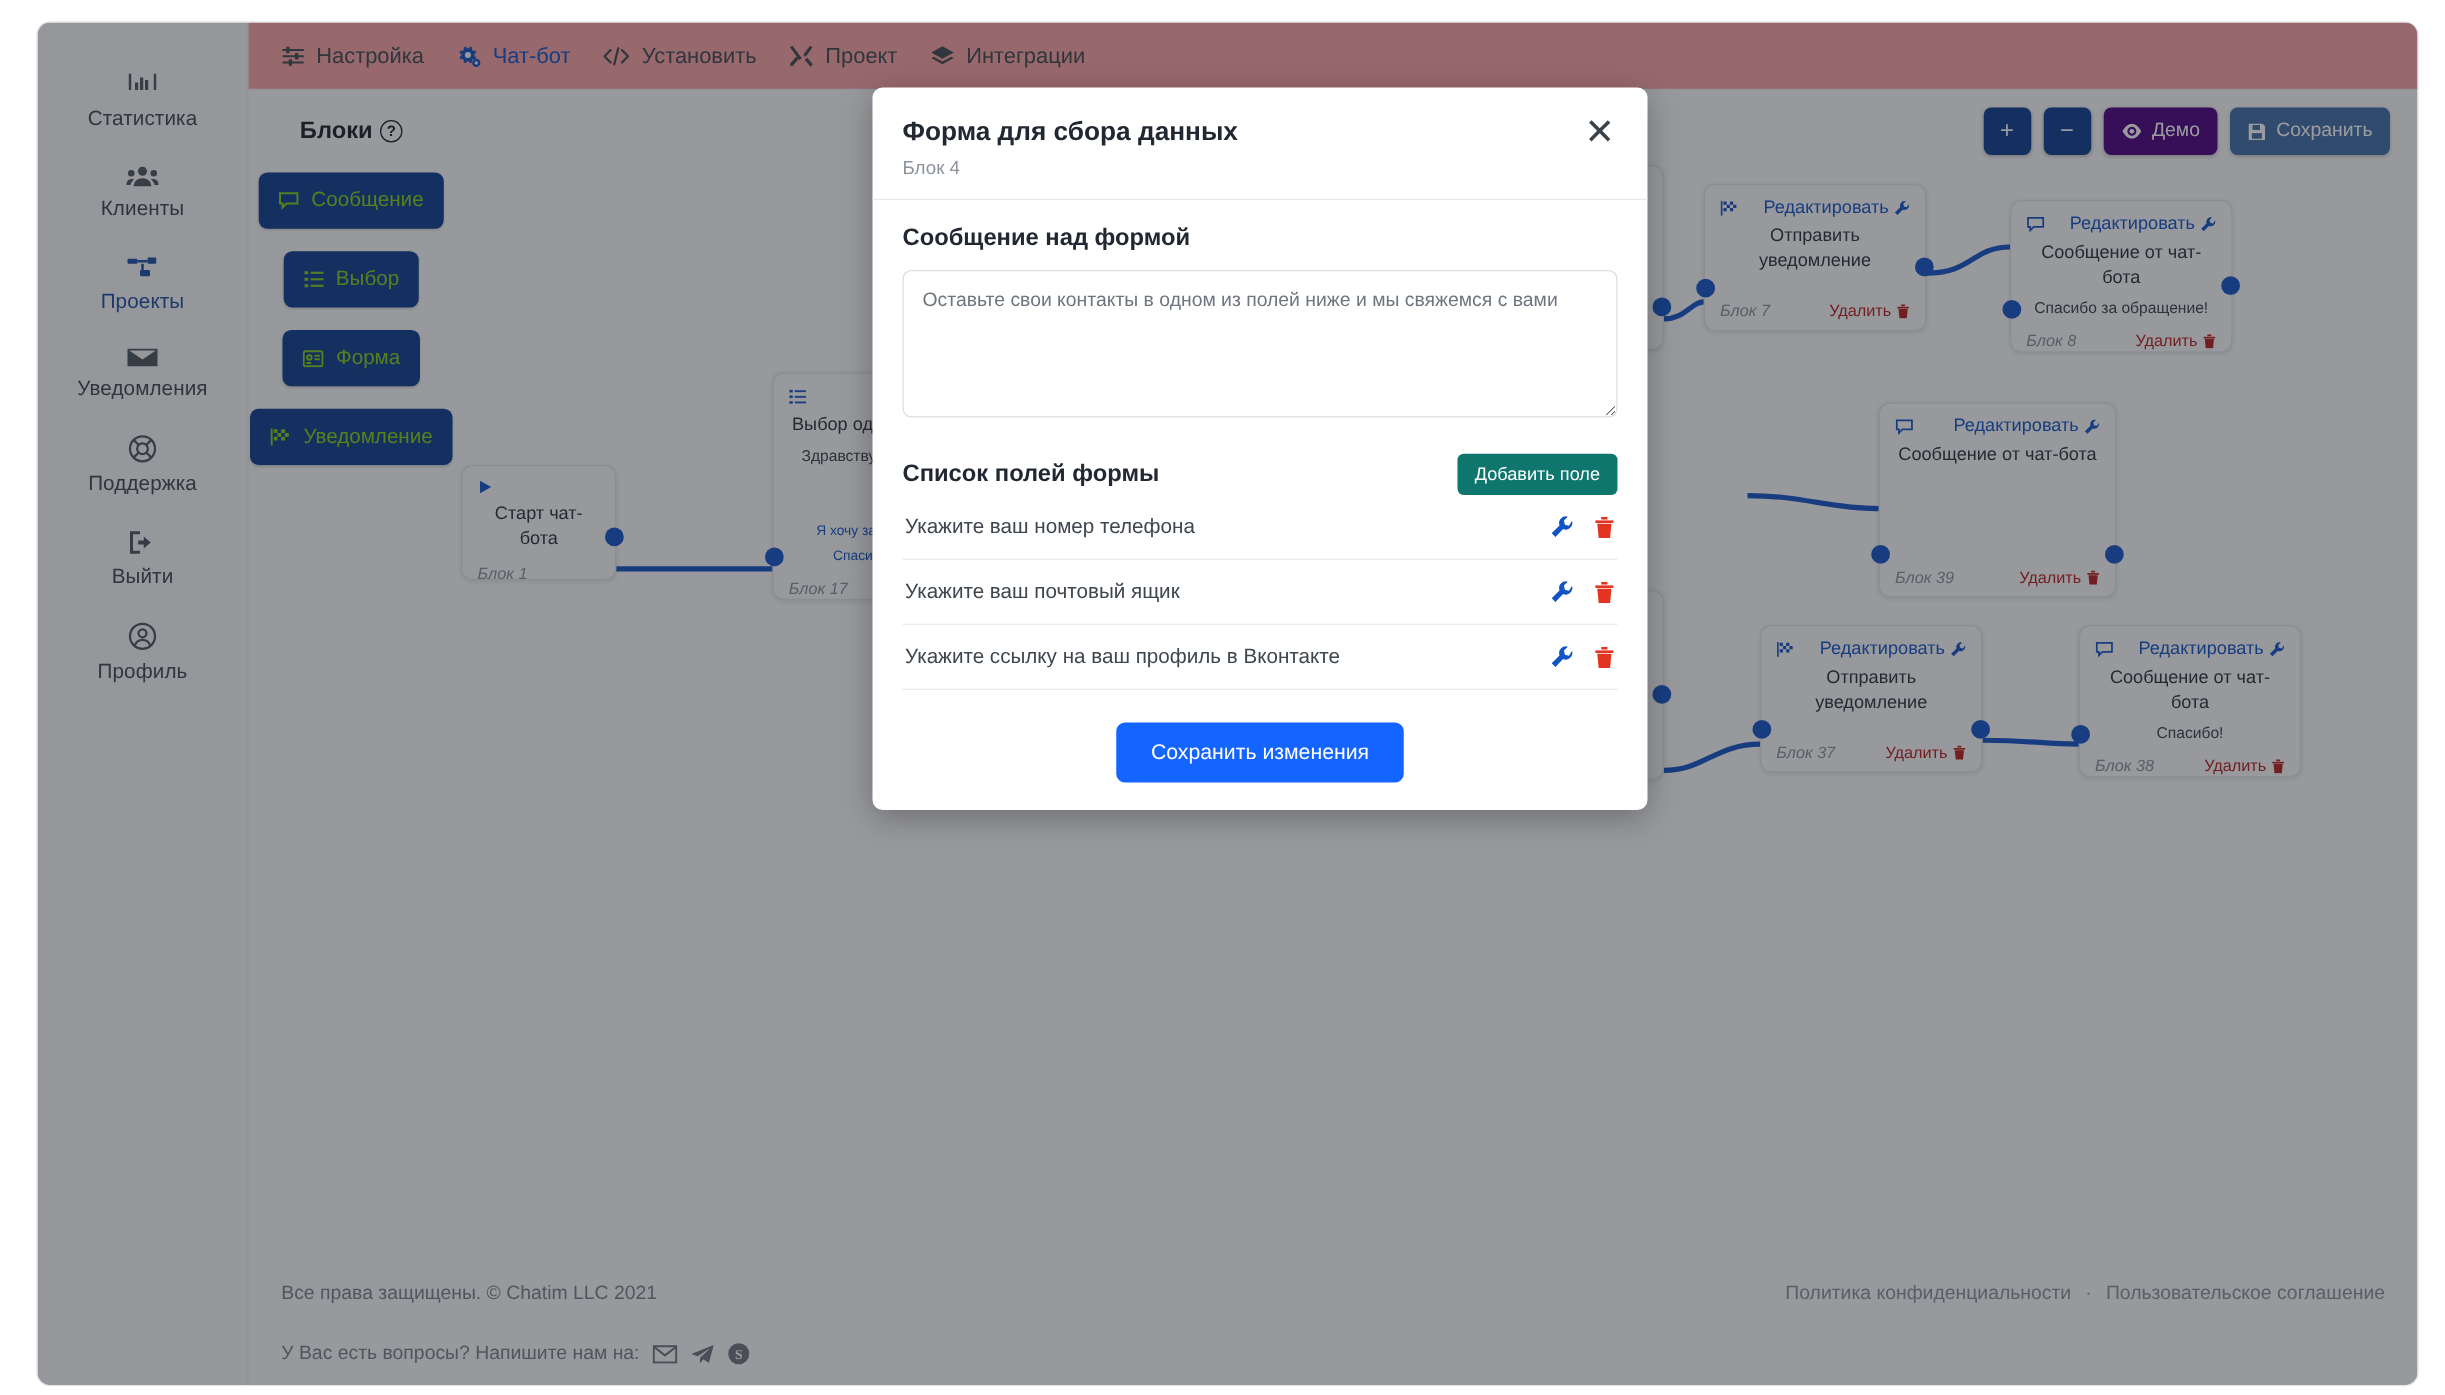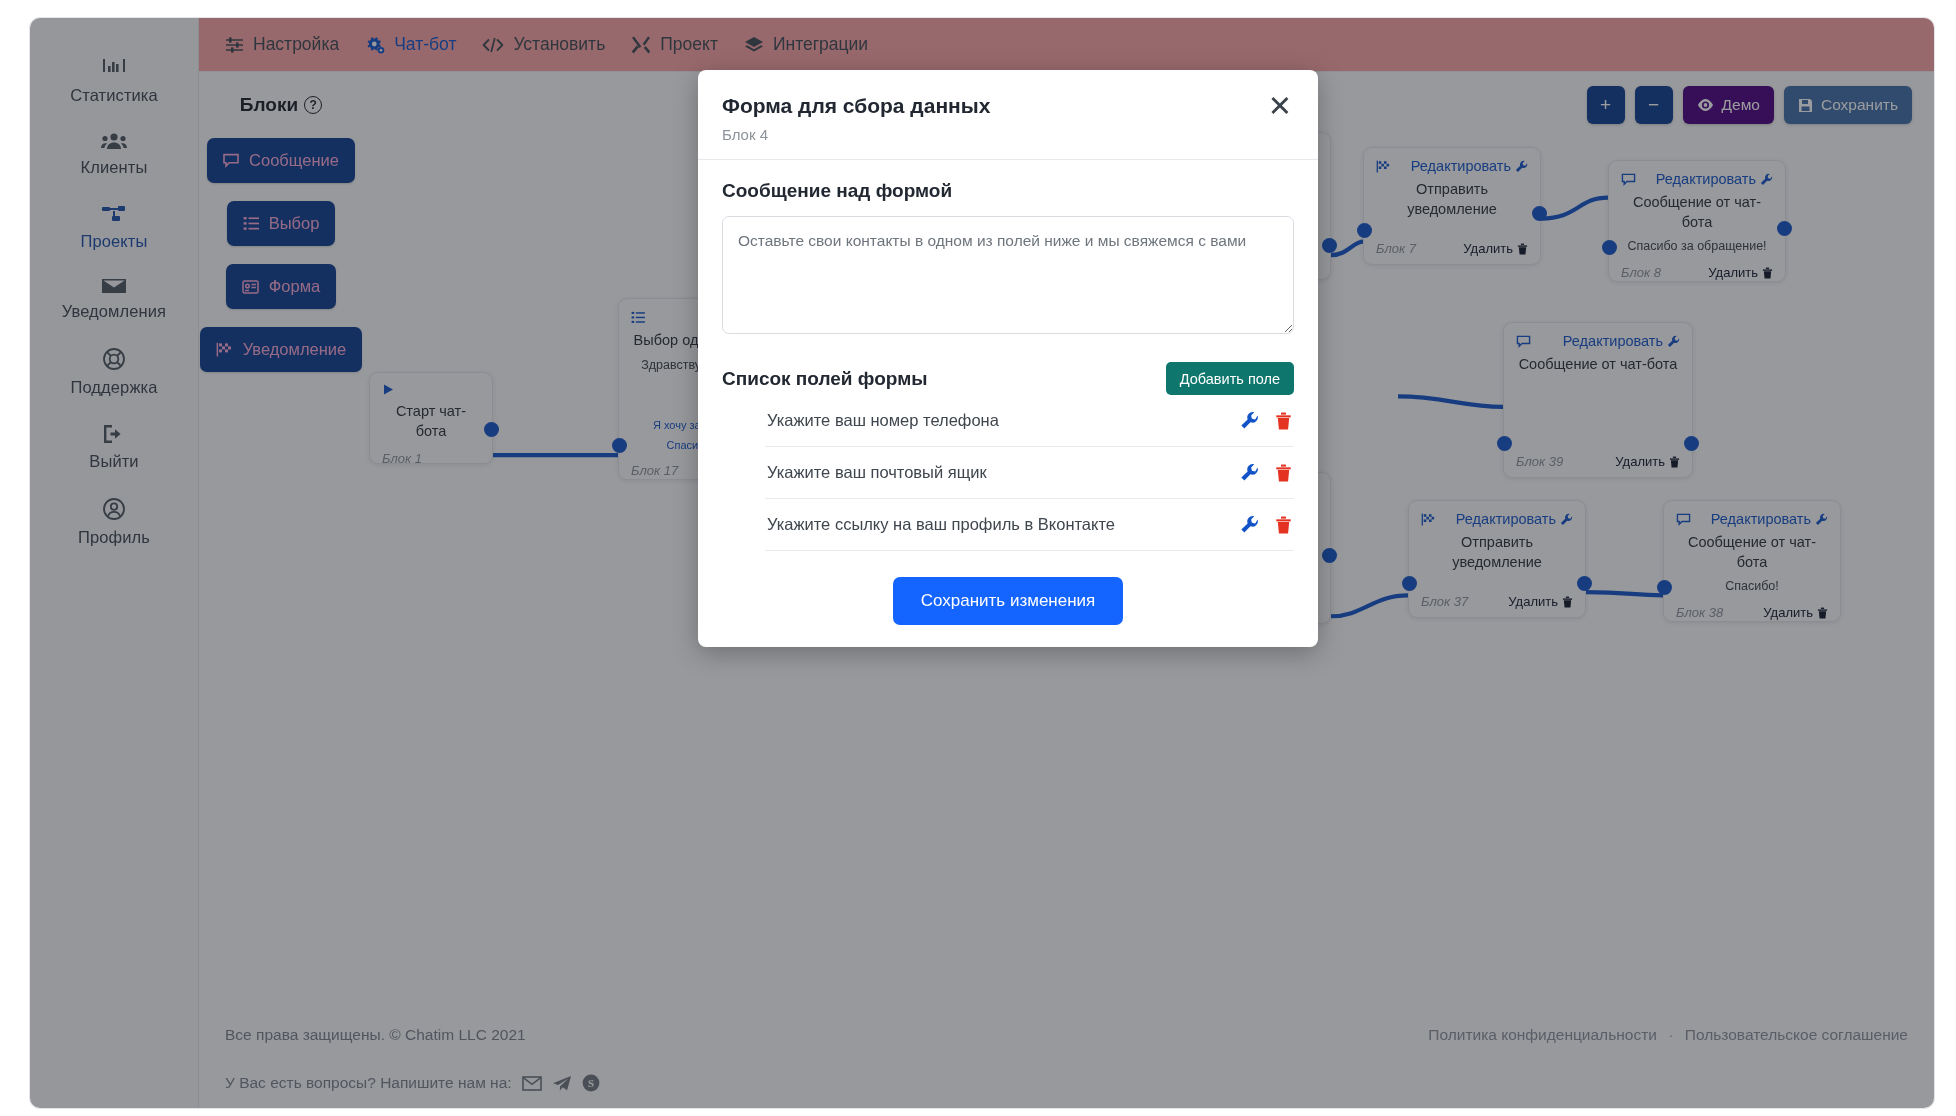--- a/index.html
+++ b/index.html
@@ -101,21 +101,21 @@
   }
   .help-ico {
     width: 18px; height: 18px; border-radius: 50%;
     border: 1.6px solid #1b2026;
     font-size: 12px; font-weight: 700;
     display: inline-flex; align-items: center; justify-content: center;
     line-height: 1;
   }
   .pal-btn {
     background: #0b3c91;
-    color: #f9a8d4;
+    color: #84cc16;
     border: none; border-radius: 7px;
     height: 45px;
     padding: 0 16px;
     font-size: 16.5px;
     display: inline-flex; align-items: center; gap: 10px;
     cursor: pointer;
     font-family: inherit;
     box-shadow: 0 1px 2px rgba(0,0,0,.16);
   }
   .pal-btn .pb-ico { font-size: 15px; display:inline-flex; }
@@ -159,21 +159,21 @@
     font-size: 11px; color: #1254c8; text-align: right;
     margin-top: 6px; line-height: 1.3;
   }
   .node-foot {
     margin-top: auto;
     padding-top: 10px;
     display: flex; align-items: center; justify-content: space-between;
     gap: 10px;
   }
   .node-id { font-size: 13px; color: #8b9199; font-style: italic; }
-  .node-del { font-size: 13px; color: #0f172a; cursor: pointer; display:inline-flex; align-items:center; gap:4px; }
+  .node-del { font-size: 13px; color: #b91c1c; cursor: pointer; display:inline-flex; align-items:center; gap:4px; }
   .port {
     position: absolute;
     width: 15px; height: 15px; border-radius: 50%;
     background: #1254c8;
     cursor: pointer;
   }
   .port.in  { left: -7px;  bottom: 26px; }
   .port.out { right: -7px; bottom: 26px; }
   .port.out-mid { right: -7px; top: 50%; }
 
@@ -264,21 +264,20 @@
     border: none; border-radius: 5px;
     height: 33px; padding: 0 14px;
     font-family: inherit; font-size: 14.5px;
     cursor: pointer;
   }
   .field-row {
     display: flex; align-items: flex-start; justify-content: space-between;
     gap: 26px;
     padding: 16px 2px 16px 2px;
     border-bottom: 1px solid #e9ebee;
-    margin-left: 43px;
   }
   .field-name { font-size: 16.5px; color: #3f464e; }
   .field-acts { display: flex; align-items: center; gap: 16px; }
   .ic-wrench { color: #1254c8; font-size: 18px; cursor: pointer; display:inline-flex; }
   .ic-trash  { color: #e53322; font-size: 18px; cursor: pointer; display:inline-flex; }
   .modal-foot { padding: 26px 24px 22px 24px; display: flex; justify-content: center; }
   .btn-save {
     background: #1464ff; color: #fff;
     border: none; border-radius: 7px;
     height: 48px; padding: 0 28px;

